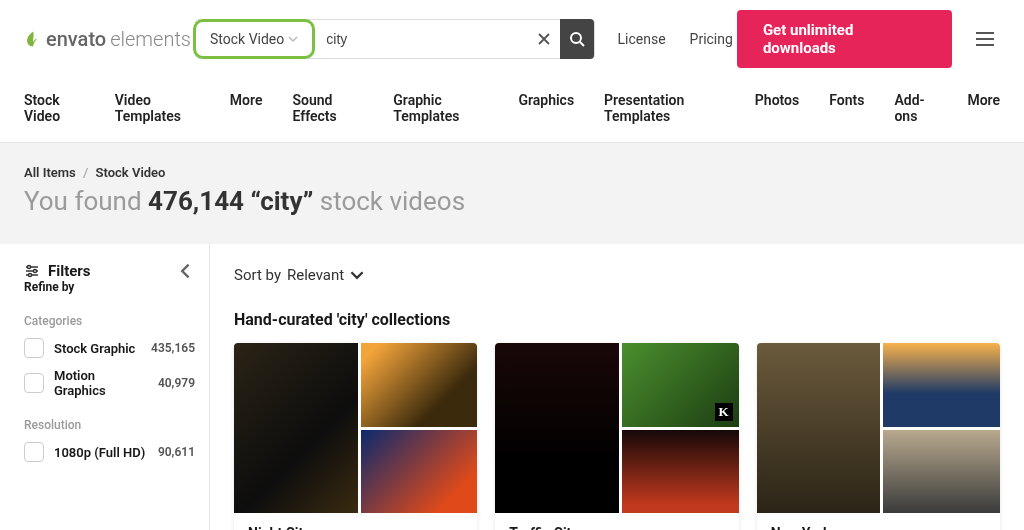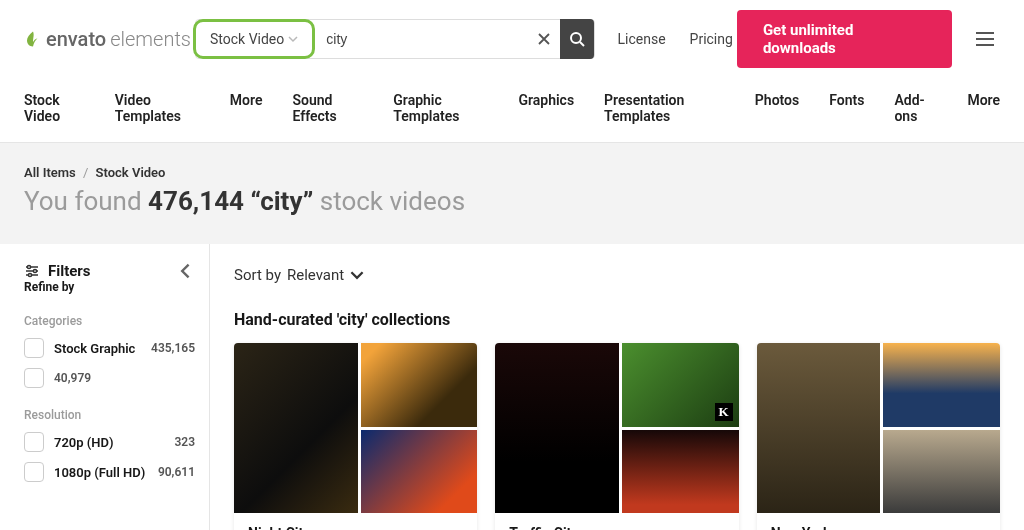--- a/index.html
+++ b/index.html
@@ -181,29 +181,25 @@
     <div class="refine">Refine by</div>
 
     <div class="group-label">Categories</div>
     <div class="filter-row">
       <div class="box"></div>
       <span class="name">Stock Graphic</span>
       <span class="num">435,165</span>
     </div>
     <div class="filter-row">
       <div class="box"></div>
+      <span class="name">Motion Graphics</span>
       <span class="num">40,979</span>
     </div>
 
     <div class="group-label">Resolution</div>
-    <div class="filter-row">
-      <div class="box"></div>
-      <span class="name">720p (HD)</span>
-      <span class="num">323</span>
-    </div>
     <div class="filter-row">
       <div class="box"></div>
       <span class="name">1080p (Full HD)</span>
       <span class="num">90,611</span>
     </div>
 
   </div>
 
   <div class="main">
     <div class="sortbar">

